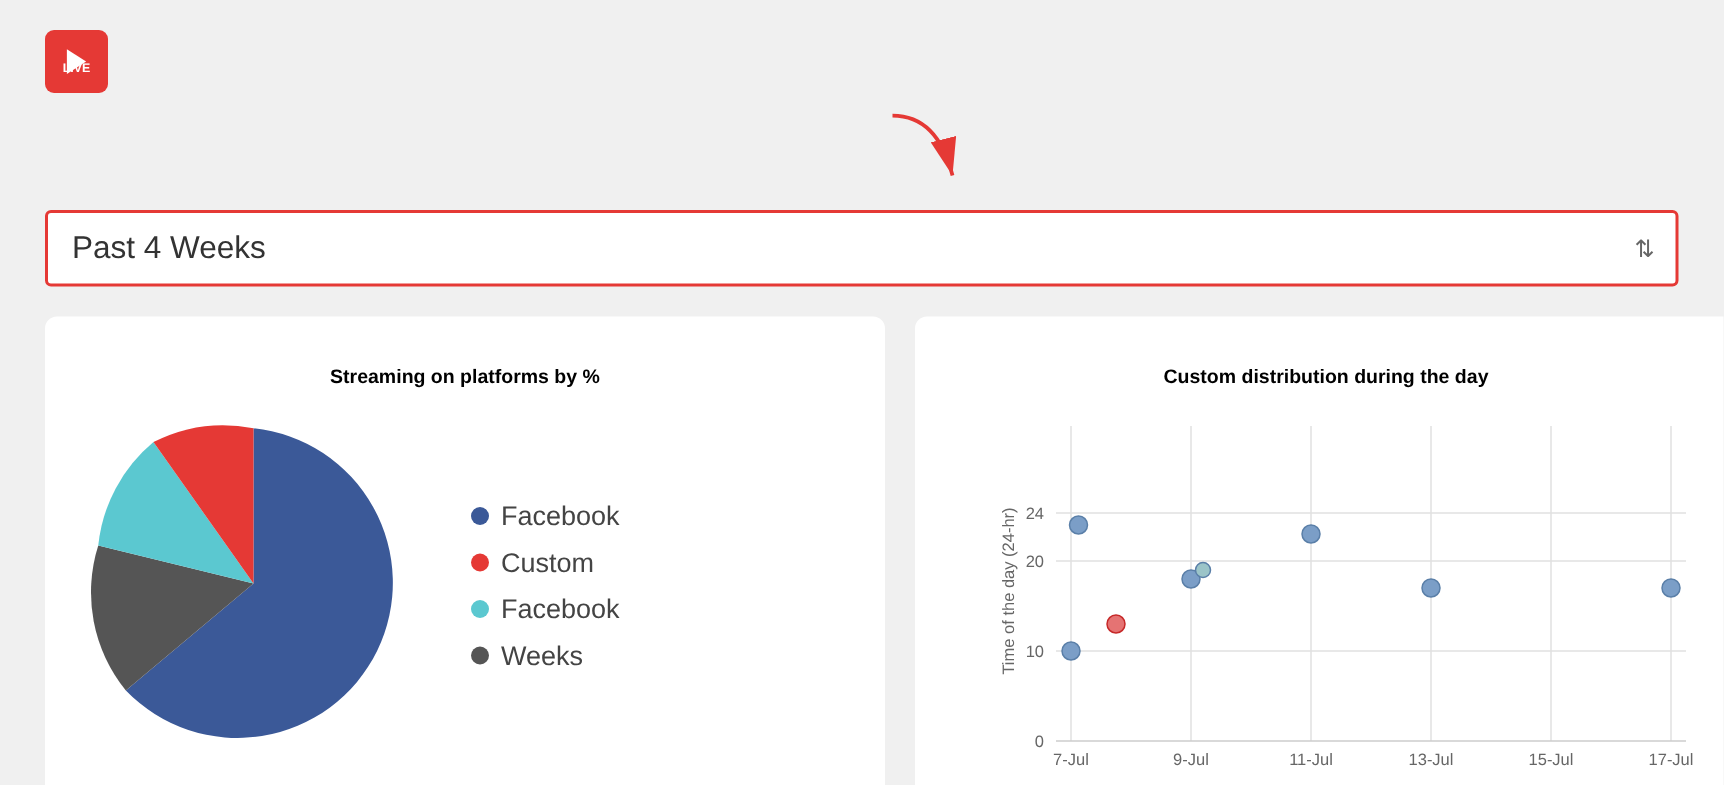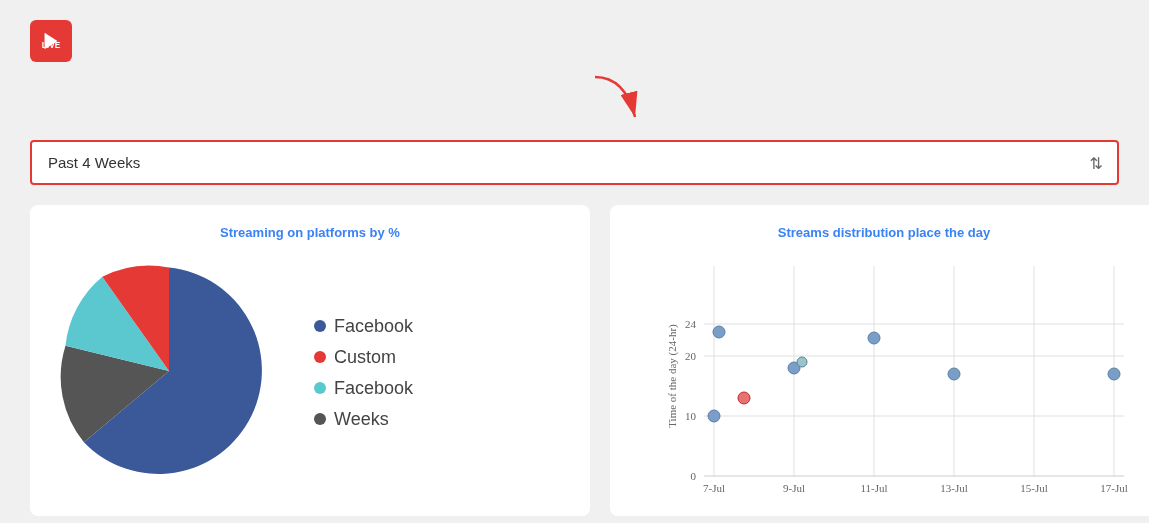--- a/index.html
+++ b/index.html
@@ -59,21 +59,21 @@
     .dropdown-container {
       border: 2.5px solid #e53935;
       border-radius: 4px;
       background: #fff;
       padding: 0;
       margin-bottom: 20px;
     }
     .dropdown-select {
       width: 100%;
       padding: 12px 16px;
-      font-size: 15px;
+      font-size: 21px;
       color: #333;
       border: none;
       background: transparent;
       appearance: none;
       cursor: pointer;
       outline: none;
     }
     .dropdown-wrapper {
       position: relative;
     }
@@ -95,22 +95,23 @@
     .chart-card {
       background: #fff;
       border-radius: 8px;
       padding: 20px 24px;
       flex: 0 0 560px;
     }
     .chart-title {
       text-align: center;
       font-size: 13px;
       font-weight: 600;
-      color: #3b82f6;
+      color: #000000;
       margin-bottom: 16px;
+      margin-top: 12px;
     }
     .pie-chart-area {
       display: flex;
       align-items: center;
       gap: 30px;
     }
     .pie-svg-container {
       flex: 0 0 auto;
     }
     .legend {
@@ -133,21 +134,20 @@
     }
     
     .scatter-card {
       background: #fff;
       border-radius: 8px;
       padding: 20px 24px;
       flex: 1;
     }
     .scatter-area {
       position: relative;
-      font-family: Liberation Serif, serif;
     }
     .scatter-inner {
       margin-left: 30px;
     }
     .scatter-svg {
       display: block;
     }
   </style>
 </head>
 <body>
@@ -219,21 +219,21 @@
           </div>
           <div class="legend-item">
             <div class="legend-dot" style="background:#555555;"></div>
             <span>Weeks</span>
           </div>
         </div>
       </div>
     </div>
 
     <div class="scatter-card">
-      <div class="chart-title">Streams distribution place the day</div>
+      <div class="chart-title">Custom distribution during the day</div>
       <div class="scatter-area">
         <div class="scatter-inner">
           <svg class="scatter-svg" width="470" height="240" viewBox="0 0 470 240">
 
             <line x1="50" y1="10" x2="50" y2="220" stroke="#e0e0e0" stroke-width="1"></line>
             <line x1="130" y1="10" x2="130" y2="220" stroke="#e0e0e0" stroke-width="1"></line>
             <line x1="210" y1="10" x2="210" y2="220" stroke="#e0e0e0" stroke-width="1"></line>
             <line x1="290" y1="10" x2="290" y2="220" stroke="#e0e0e0" stroke-width="1"></line>
             <line x1="370" y1="10" x2="370" y2="220" stroke="#e0e0e0" stroke-width="1"></line>
             <line x1="450" y1="10" x2="450" y2="220" stroke="#e0e0e0" stroke-width="1"></line>

